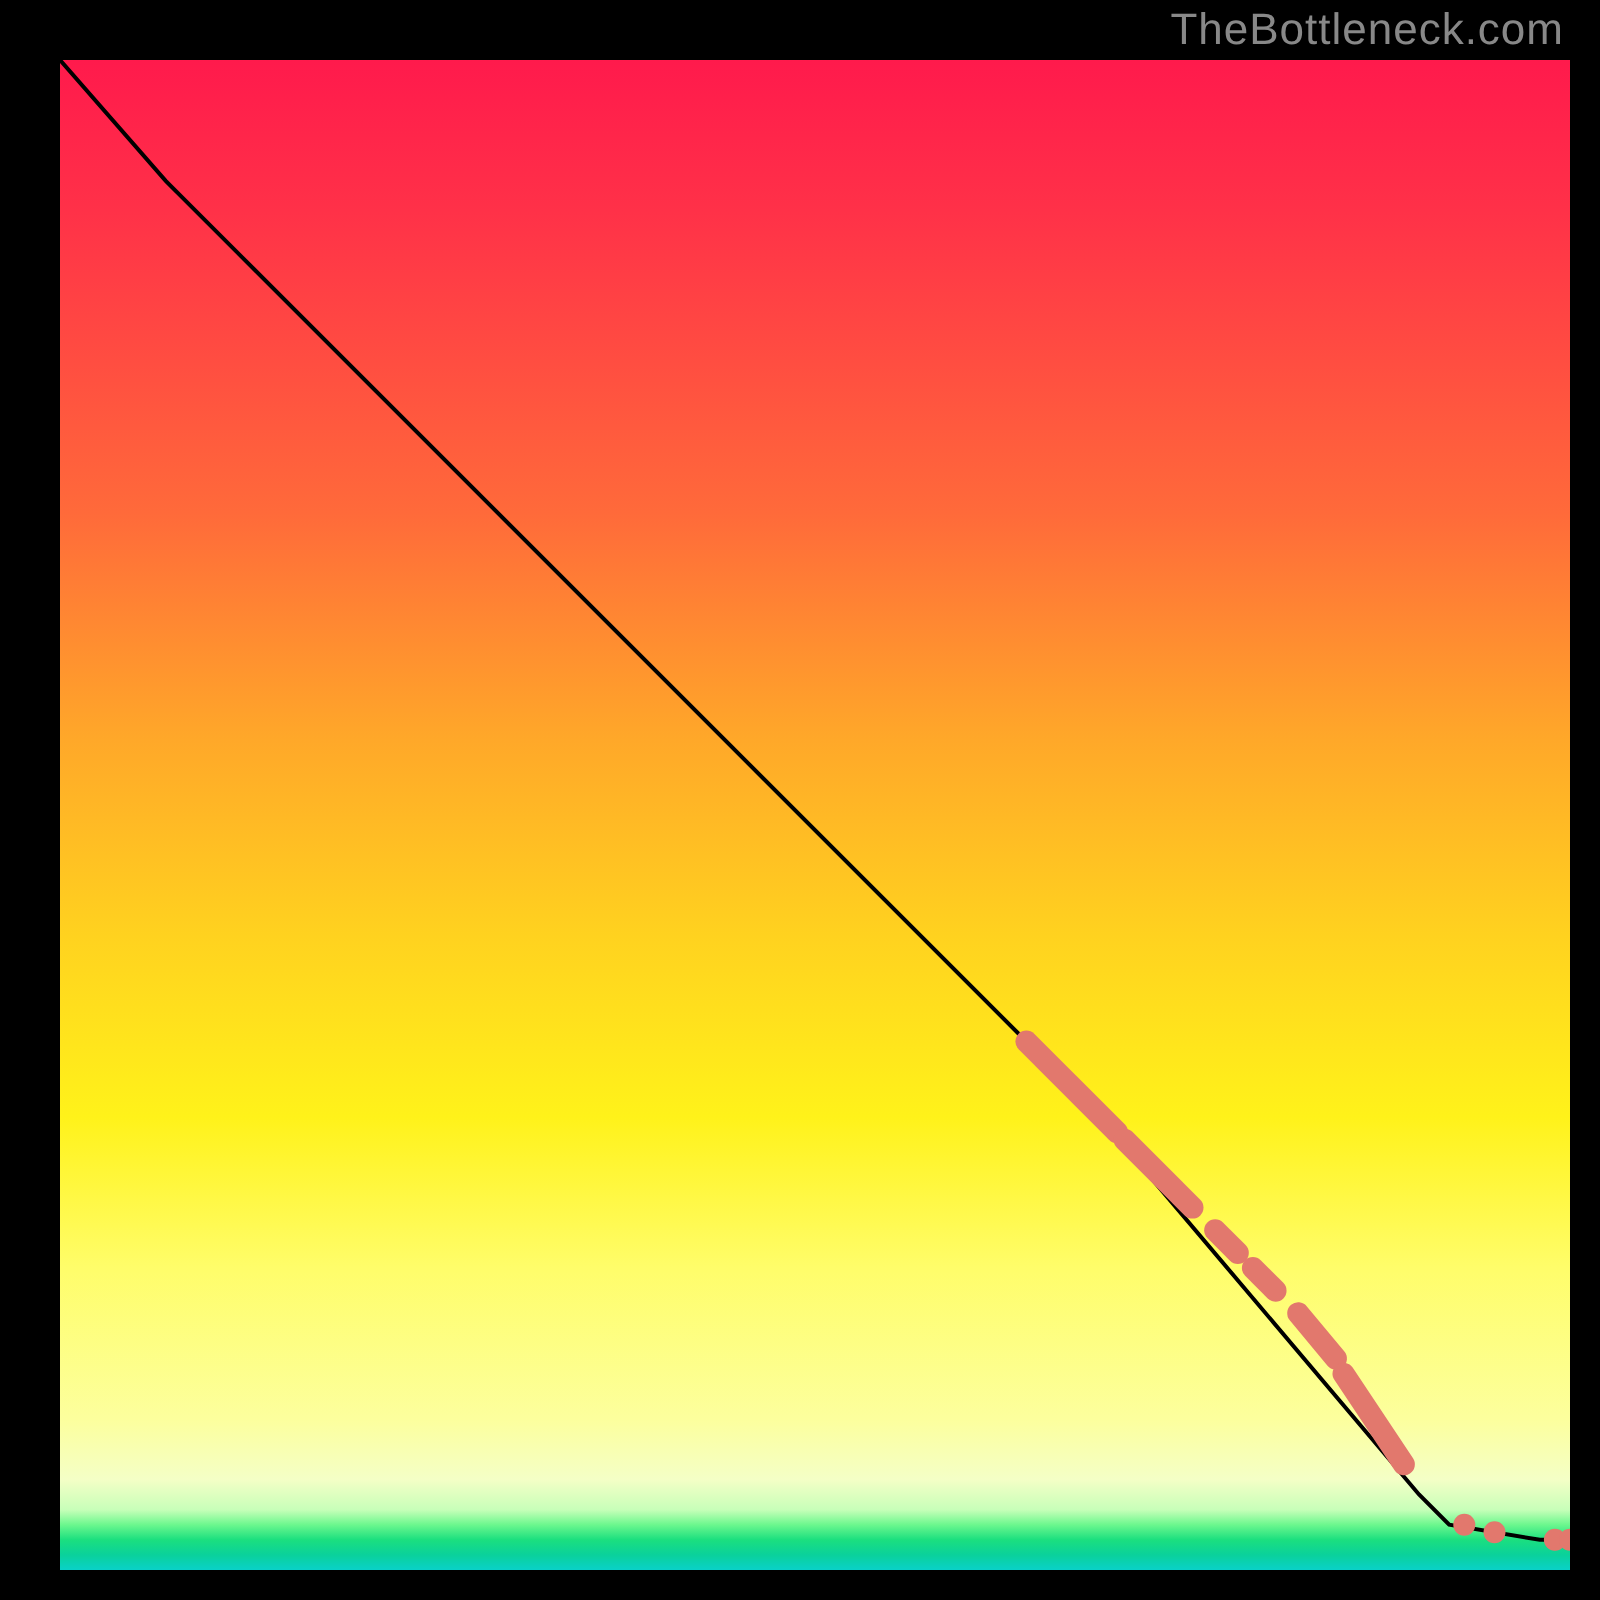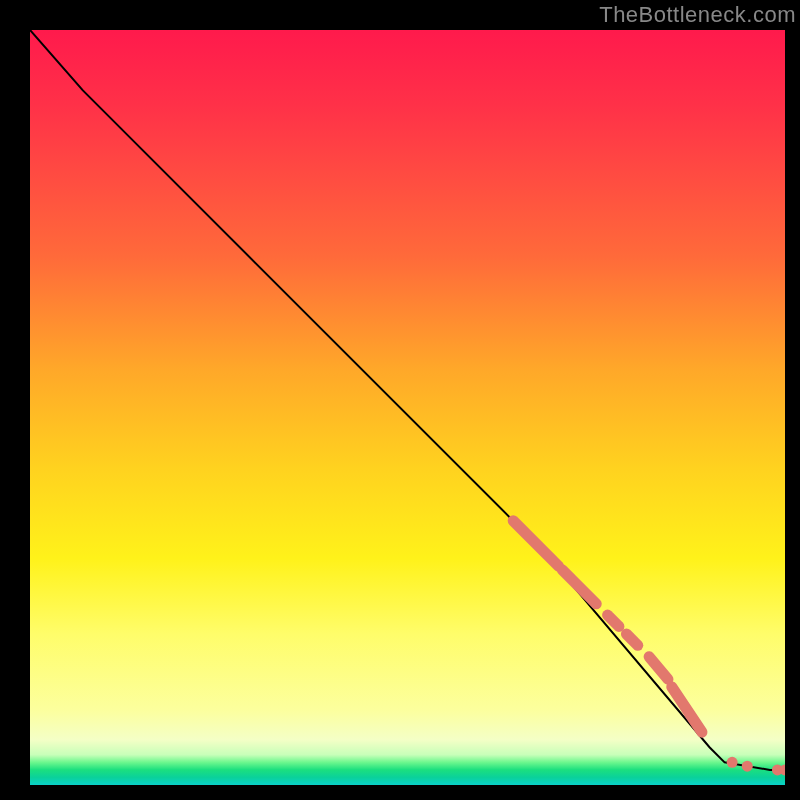--- a/index.html
+++ b/index.html
@@ -12,21 +12,21 @@
   }
   .frame {
     position: relative;
     width: 800px;
     height: 800px;
     background: #000;
   }
   .attribution {
     position: absolute;
     top: 2px;
-    right: 4px;
+    right: 18px;
     color: #888;
     font-size: 22px;
     letter-spacing: 0.5px;
   }
   .plot-area {
     position: absolute;
     left: 30px;
     top: 30px;
     width: 755px;
     height: 755px;

